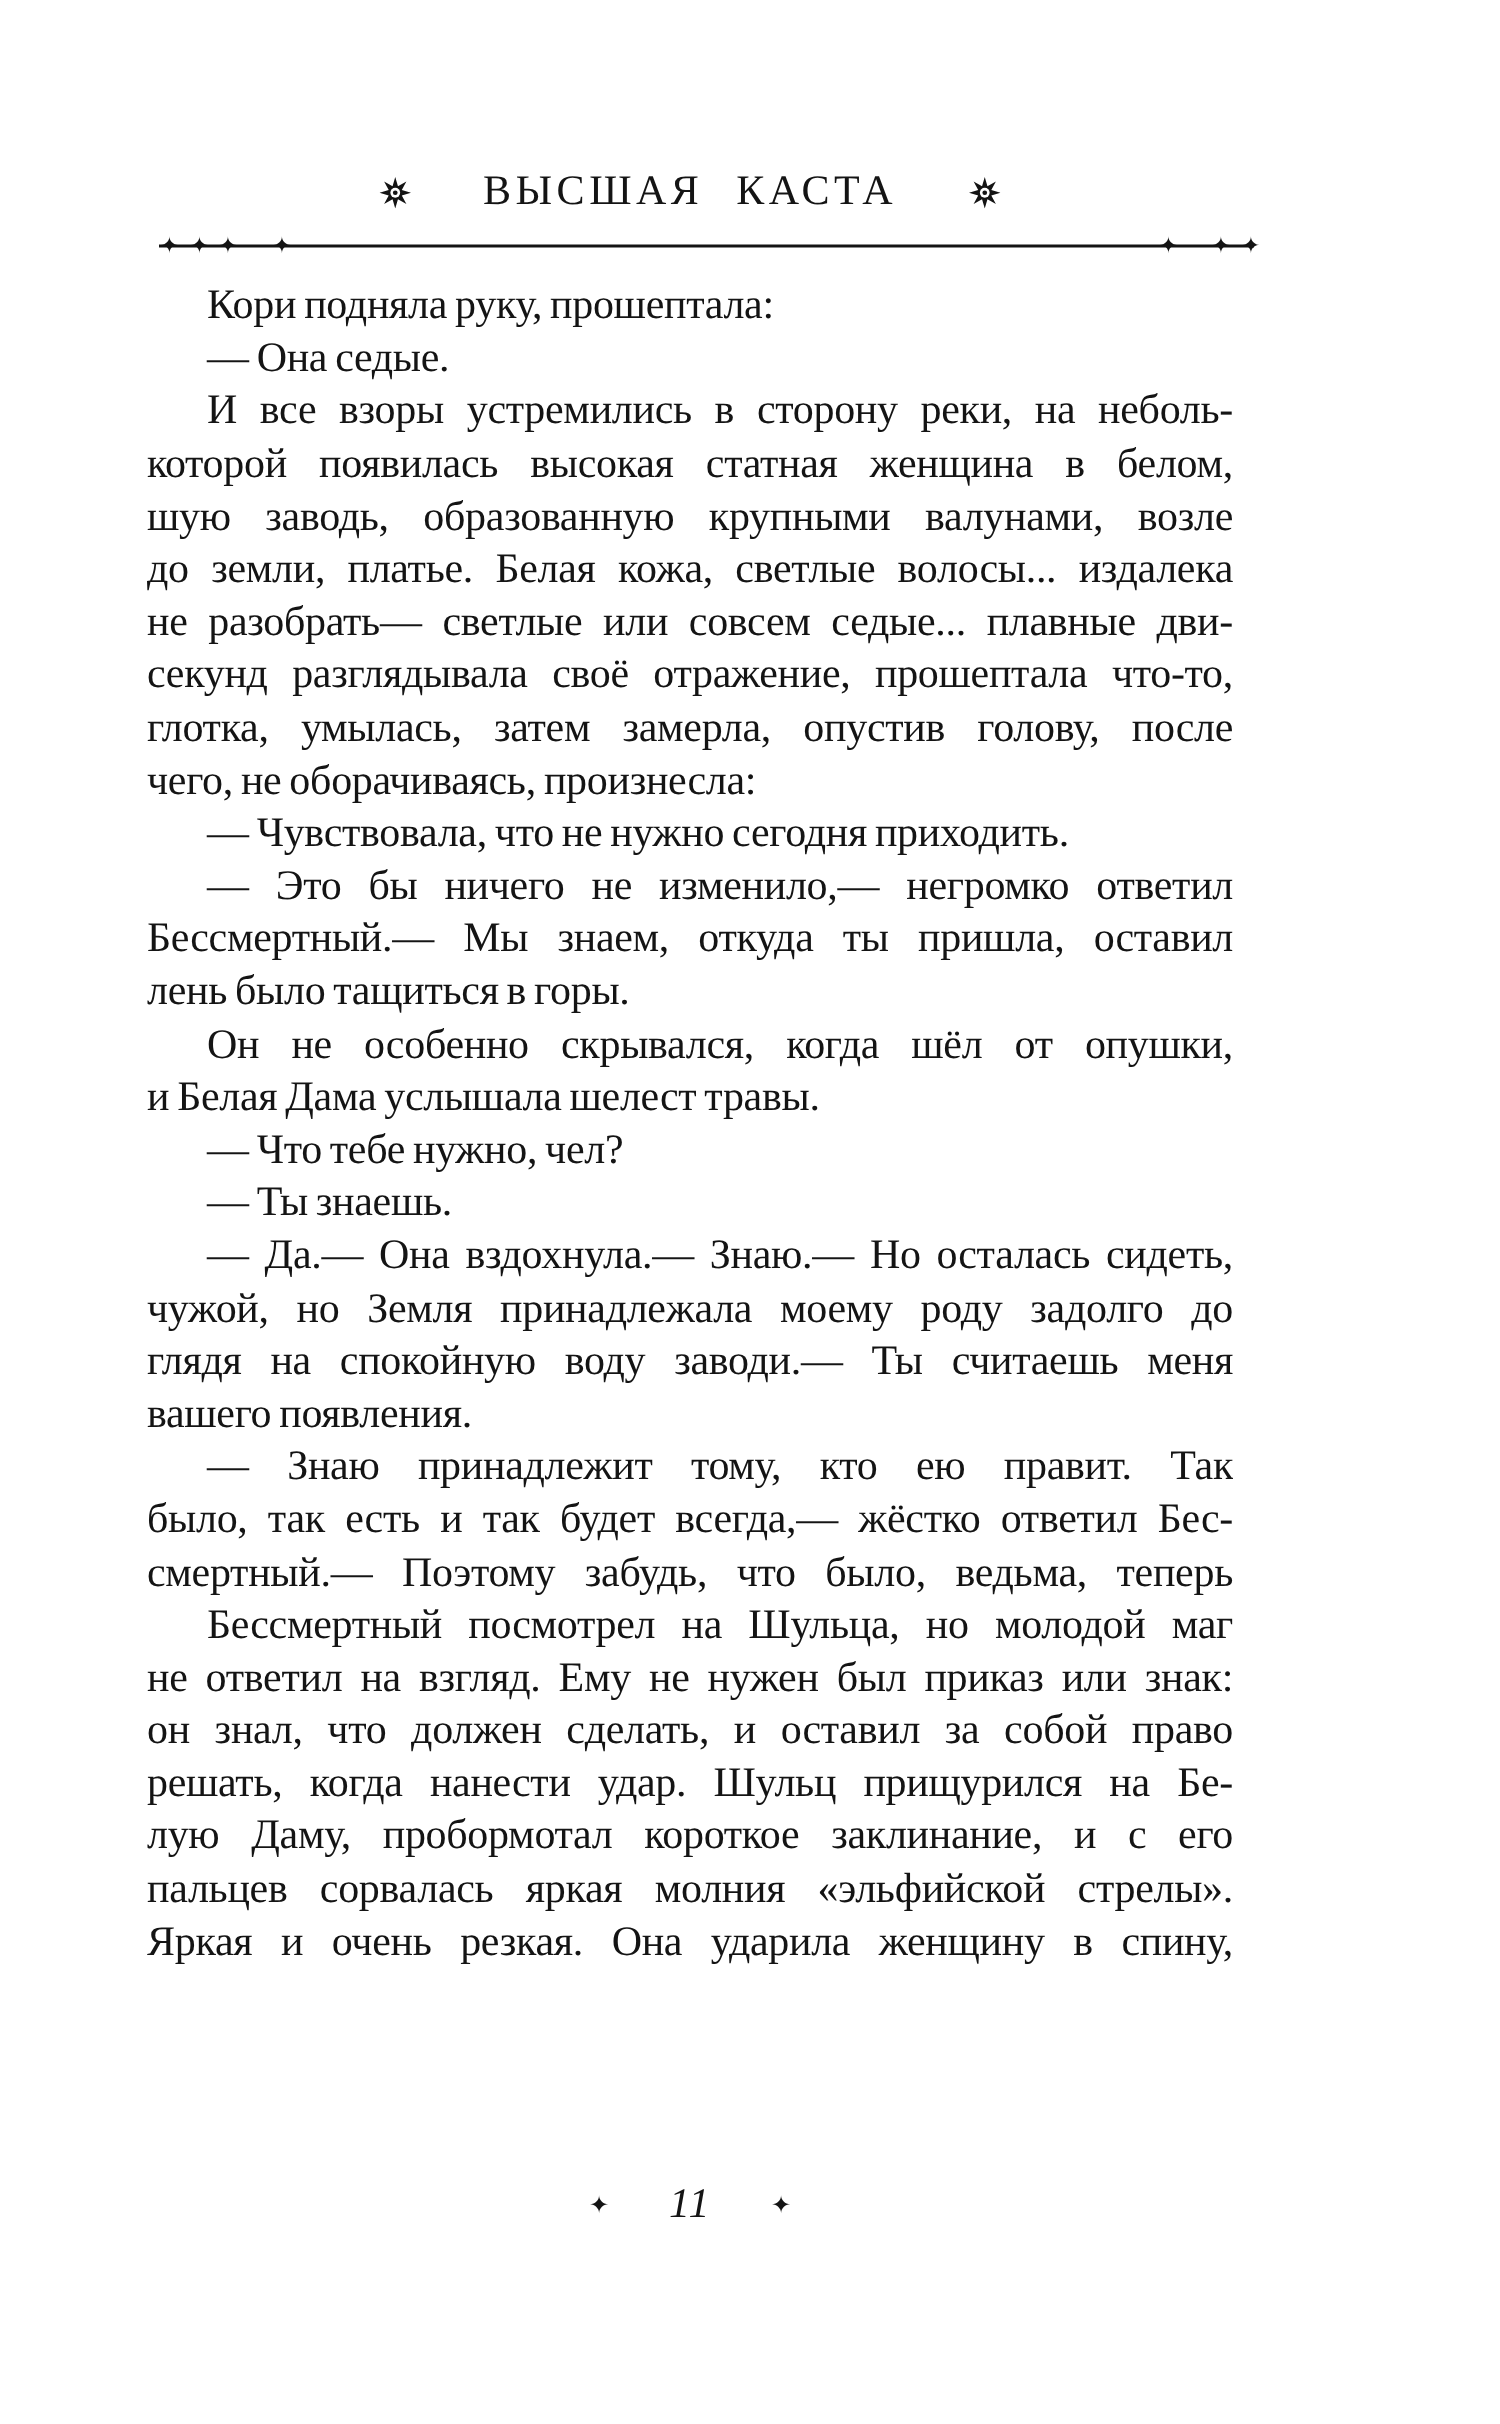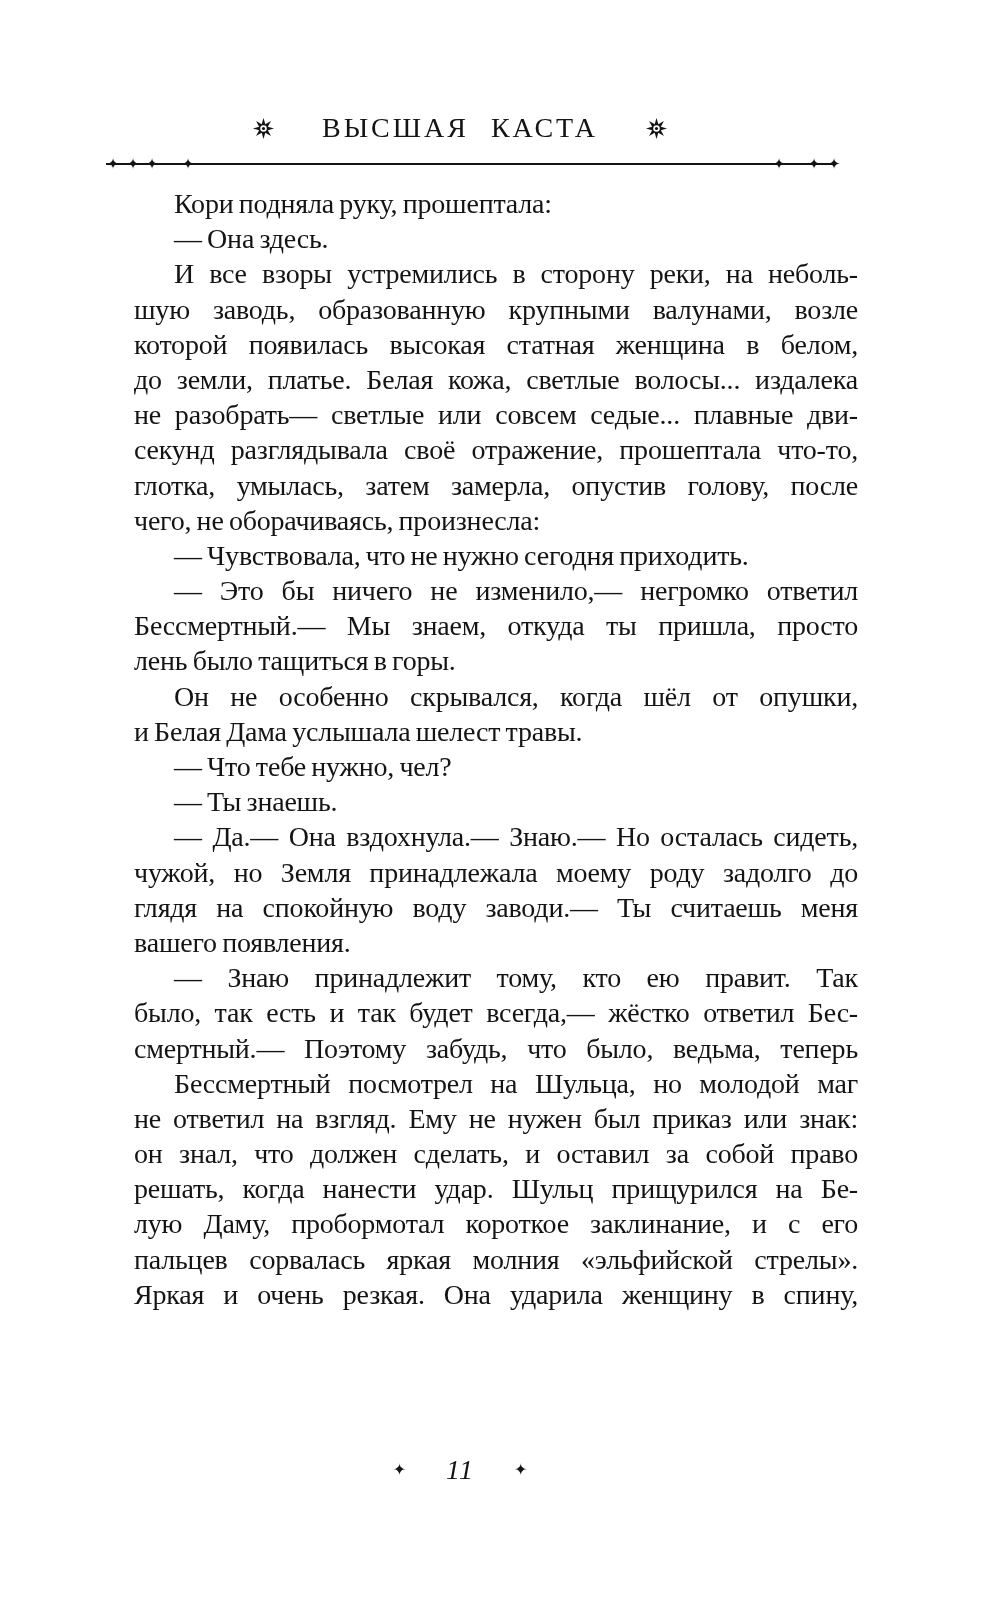--- a/index.html
+++ b/index.html
@@ -63,21 +63,20 @@
   .dr2 { left: 708px; }
   .dr3 { left: 728px; }
   
   .text-block {
     position: absolute;
     left: 98px;
     top: 186px;
     width: 724px;
     font-size: 28px;
     line-height: 35.2px;
-    margin-left: 36px;
   }
   .line {
     text-align: justify;
     text-align-last: justify;
     word-spacing: -1.5px;
     letter-spacing: -0.2px;
     height: 35.2px;
     overflow: hidden;
   }
   .line.indent { padding-left: 40px; }
@@ -131,32 +130,32 @@
     <span class="dia dl2">✦</span>
     <span class="dia dl3">✦</span>
     <span class="dia dl4">✦</span>
     <span class="dia dr1">✦</span>
     <span class="dia dr2">✦</span>
     <span class="dia dr3">✦</span>
   </div>
 
   <div class="text-block">
       <div class="line indent last">Кори подняла руку, прошептала:</div>
-      <div class="line indent last">— Она здесь.</div>
+      <div class="line indent last">— Она седые.</div>
       <div class="line indent">И все взоры устремились в сторону реки, на неболь-</div>
+      <div class="line">которой появилась высокая статная женщина в белом,</div>
       <div class="line">шую заводь, образованную крупными валунами, возле</div>
-      <div class="line">которой появилась высокая статная женщина в белом,</div>
       <div class="line">до земли, платье. Белая кожа, светлые волосы... издалека</div>
       <div class="line">не разобрать— светлые или совсем седые... плавные дви-</div>
       <div class="line">секунд разглядывала своё отражение, прошептала что-то,</div>
       <div class="line">глотка, умылась, затем замерла, опустив голову, после</div>
       <div class="line last">чего, не оборачиваясь, произнесла:</div>
       <div class="line indent last">— Чувствовала, что не нужно сегодня приходить.</div>
       <div class="line indent">— Это бы ничего не изменило,— негромко ответил</div>
-      <div class="line">Бессмертный.— Мы знаем, откуда ты пришла, просто</div>
+      <div class="line">Бессмертный.— Мы знаем, откуда ты пришла, оставил</div>
       <div class="line last">лень было тащиться в горы.</div>
       <div class="line indent">Он не особенно скрывался, когда шёл от опушки,</div>
       <div class="line last">и Белая Дама услышала шелест травы.</div>
       <div class="line indent last">— Что тебе нужно, чел?</div>
       <div class="line indent last">— Ты знаешь.</div>
       <div class="line indent">— Да.— Она вздохнула.— Знаю.— Но осталась сидеть,</div>
       <div class="line">чужой, но Земля принадлежала моему роду задолго до</div>
       <div class="line">глядя на спокойную воду заводи.— Ты считаешь меня</div>
       <div class="line last">вашего появления.</div>
       <div class="line indent">— Знаю принадлежит тому, кто ею правит. Так</div>

